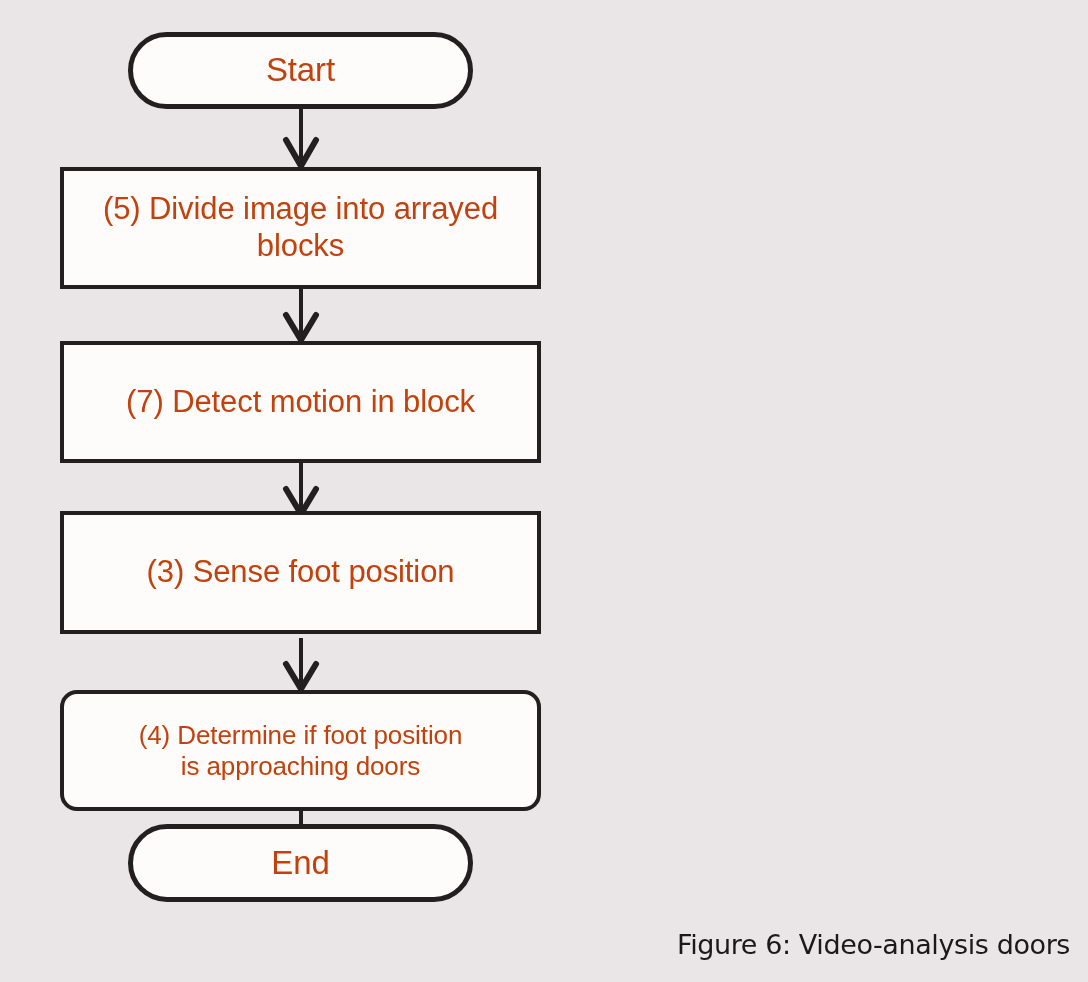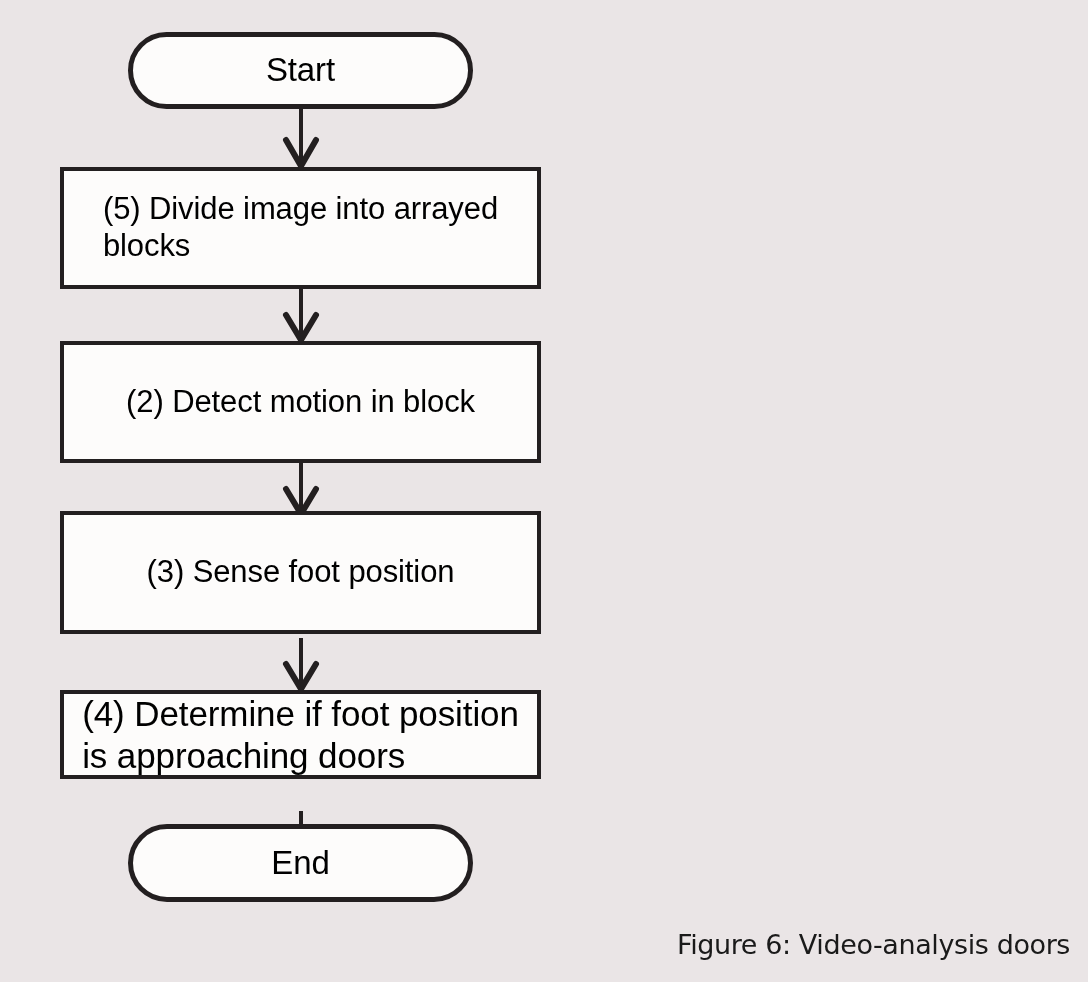--- a/index.html
+++ b/index.html
@@ -23,21 +23,22 @@
 
   
   .node {
     position: absolute;
     box-sizing: border-box;
     background: #fdfcfb;
     border: 4px solid #231f20;
     display: flex;
     align-items: center;
     justify-content: center;
-    color: #000000;
+    text-align: center;
+    color: #c2410c;
     font-family: "Liberation Sans", sans-serif;
     font-weight: 400;
   }
 
   .node.terminator {
     border-radius: 999px;
     border-width: 5px;
   }
 
   .node.process {
@@ -82,22 +83,23 @@
     top: 511px;
     width: 481px;
     height: 123px;
     font-size: 31px;
   }
 
   #node-step4 {
     left: 60px;
     top: 690px;
     width: 481px;
-    height: 89px;
-    font-size: 35px;
+    height: 121px;
+    font-size: 26px;
+    border-radius: 17px;
   }
 
   #node-end {
     left: 128px;
     top: 824px;
     width: 345px;
     height: 78px;
     font-size: 33px;
   }
 
@@ -163,21 +165,21 @@
   <div class="node terminator" id="node-start">
     <span class="node-label">Start</span>
   </div>
 
   <div class="node process" id="node-step1">
     <span class="node-label">(5) Divide image into arrayed
 blocks</span>
   </div>
 
   <div class="node process" id="node-step2">
-    <span class="node-label">(2) Detect motion in block</span>
+    <span class="node-label">(7) Detect motion in block</span>
   </div>
 
   <div class="node process" id="node-step3">
     <span class="node-label">(3) Sense foot position</span>
   </div>
 
   <div class="node process" id="node-step4">
     <span class="node-label">(4) Determine if foot position
 is approaching doors</span>
   </div>

